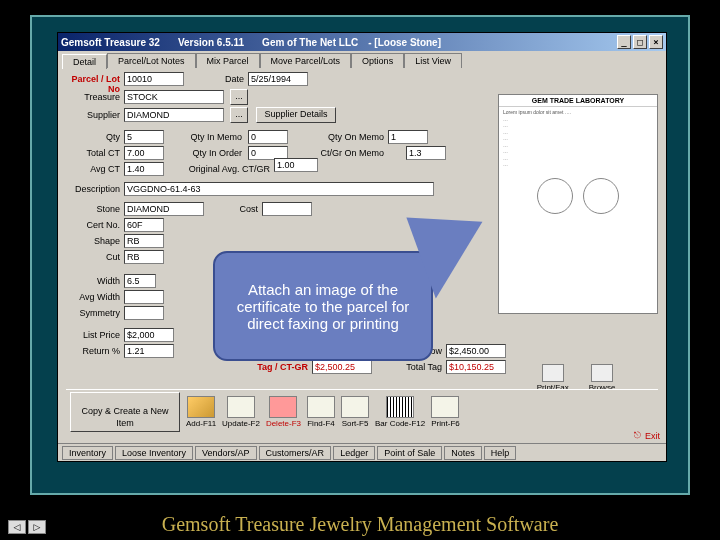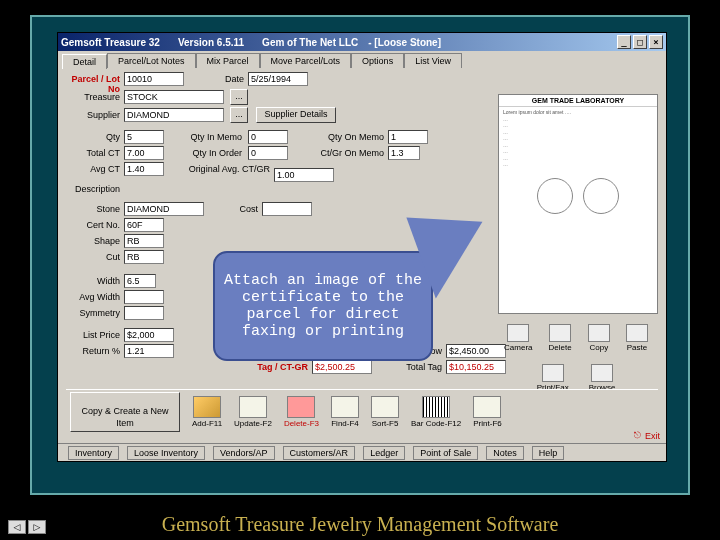--- a/index.html
+++ b/index.html
@@ -17,27 +17,27 @@
   .inp { position:absolute; background:#fff; border:1px solid #808080; border-top-color:#404040; border-left-color:#404040; font-size:9px; padding:1px 2px; height:14px; }
   .btn3 { position:absolute; background:#d4d0c8; border:1px solid #fff; border-right-color:#404040; border-bottom-color:#404040; font-size:9px; text-align:center; height:16px; line-height:12px; cursor:pointer; padding:0 2px; }
   .redlbl { color:#c00000; font-weight:bold; }
   .cert { position:absolute; right:8px; top:26px; width:160px; height:220px; background:#fff; border:1px solid #808080; overflow:hidden; }
   .cert-head { text-align:center; font-size:7px; font-weight:bold; padding:2px; border-bottom:1px solid #ccc; }
   .cert-body { font-size:5px; color:#555; padding:2px 4px; line-height:1.3; }
   .gem { width:36px;height:36px;border:1px solid #888;border-radius:50%; display:inline-block; margin:4px; }
   .imgtools { position:absolute; right:10px; top:256px; width:160px; display:flex; justify-content:space-around; font-size:8px; text-align:center; }
   .imgtools div { cursor:pointer; }
   .tool-ic { width:22px;height:18px;border:1px solid #808080;background:#eee;margin:0 auto 1px; }
-  .callout { position:absolute; left:155px; top:218px; width:220px; height:110px; background:#6a7ec0; border:2px solid #3a4e90; border-radius:14px; color:#fff; font-family:Liberation Mono, monospace; font-size:15px; text-align:center; padding:8px 6px; display:flex;align-items:center;justify-content:center; }
+  .callout { position:absolute; left:155px; top:218px; width:220px; height:110px; background:#6a7ec0; border:2px solid #3a4e90; border-radius:14px; color:#fff; font-family:Liberation Sans, sans-serif; font-size:15px; text-align:center; padding:8px 6px; display:flex;align-items:center;justify-content:center; }
   .callout::after { content:""; position:absolute; right:-58px; top:-50px; width:0;height:0; border-left:70px solid #6a7ec0; border-top:30px solid transparent; border-bottom:56px solid transparent; transform:rotate(-20deg); }
-  .toolbar { position:absolute; left:8px; bottom:28px; right:8px; height:44px; background:#d4d0c8; border-top:1px solid #fff; display:flex; align-items:center; gap:12px; padding:2px 4px; }
+  .toolbar { position:absolute; left:8px; bottom:28px; right:8px; height:44px; background:#d4d0c8; border-top:1px solid #fff; display:flex; align-items:center; gap:6px; padding:2px 4px; }
   .tbitem { text-align:center; font-size:8px; cursor:pointer; }
   .tbic { width:28px;height:22px; border:1px solid #808080; background:#f4f4e8; margin:0 auto 1px; position:relative; }
   .statustabs { position:absolute; left:0; bottom:0; right:0; height:18px; background:#d4d0c8; border-top:1px solid #808080; display:flex; align-items:center; padding:0 4px; gap:2px; font-size:9px; }
-  .stab { padding:1px 6px; border:1px solid #808080; background:#d4d0c8; cursor:pointer;margin-left:6px; }
+  .stab { padding:1px 6px; border:1px solid #808080; background:#d4d0c8; cursor:pointer; }
   .exit { position:absolute; right:6px; bottom:20px; display:flex; align-items:center; gap:4px; font-size:9px; color:#c00000; cursor:pointer; }
   .footer { position:absolute; left:0; bottom:4px; width:100%; text-align:center; color:#c8b050; font-family:"Times New Roman",serif; font-size:20px; }
   .navpag { position:absolute; left:8px; bottom:6px; display:flex; gap:2px; }
   .navpag div { width:18px;height:14px;border:1px solid #888;background:#ddd;font-size:9px;text-align:center;line-height:12px;cursor:pointer; }
 </style>
 </head>
 <body>
 
 <div class="slide">
   <div class="window">
@@ -86,28 +86,29 @@
       <span class="lbl" style="left:120px;top:64px;width:64px">Qty In Memo</span>
       <div class="inp" style="left:190px;top:62px;width:40px">0</div>
       <span class="lbl" style="left:256px;top:64px;width:70px">Qty On Memo</span>
       <div class="inp" style="left:330px;top:62px;width:40px">1</div>
 
       <span class="lbl" style="left:2px;top:80px;width:60px">Total CT</span>
       <div class="inp" style="left:66px;top:78px;width:40px">7.00</div>
       <span class="lbl" style="left:120px;top:80px;width:64px">Qty In Order</span>
       <div class="inp" style="left:190px;top:78px;width:40px">0</div>
       <span class="lbl" style="left:248px;top:80px;width:78px">Ct/Gr On Memo</span>
-      <div class="inp" style="left:330px;top:78px;width:32px">1.3</div>
+      <div class="inp" style="left:348px;top:78px;width:40px">1.3</div>
 
       <span class="lbl" style="left:2px;top:96px;width:60px">Avg CT</span>
       <div class="inp" style="left:66px;top:94px;width:40px">1.40</div>
       <span class="lbl" style="left:112px;top:96px;width:100px">Original Avg. CT/GR</span>
-      <div class="inp" style="left:216px;top:100px;width:60px">1.00</div>
+      <div class="inp" style="left:216px;top:90px;width:44px">1.00</div>
 
       <span class="lbl" style="left:2px;top:116px;width:60px">Description</span>
+      <div class="inp" style="left:66px;top:114px;width:310px">VGGDNO-61.4-63</div>
 
       <span class="lbl" style="left:2px;top:136px;width:60px">Stone</span>
       <div class="inp" style="left:66px;top:134px;width:80px">DIAMOND</div>
       <span class="lbl" style="left:170px;top:136px;width:30px">Cost</span>
       <div class="inp" style="left:204px;top:134px;width:50px"></div>
 
       <span class="lbl" style="left:2px;top:152px;width:60px">Cert No.</span>
       <div class="inp" style="left:66px;top:150px;width:40px">60F</div>
       <span class="lbl" style="left:2px;top:168px;width:60px">Shape</span>
       <div class="inp" style="left:66px;top:166px;width:40px">RB</div>
@@ -138,26 +139,20 @@
         <div class="cert-head">GEM TRADE LABORATORY</div>
         <div class="cert-body">
           Lorem ipsum dolor sit amet ….<br>…<br>…<br>…<br>…<br>…<br>…<br>…<br>…<br>
           <div style="text-align:center;margin-top:6px">
             <span class="gem"></span>
             <span class="gem"></span>
           </div>
         </div>
       </div>
 
-      <div class="imgtools">
-        <div><div class="tool-ic"></div><span>Camera</span></div>
-        <div><div class="tool-ic"></div><span>Delete</span></div>
-        <div><div class="tool-ic"></div><span>Copy</span></div>
-        <div><div class="tool-ic"></div><span>Paste</span></div>
-      </div>
       <div class="imgtools" style="top:296px;justify-content:center;gap:20px">
         <div><div class="tool-ic"></div><span>Print/Fax</span></div>
         <div><div class="tool-ic"></div><span>Browse</span></div>
       </div>
     </div>
 
     <div class="toolbar">
       <div class="btn3" style="position:relative;height:auto;padding:12px 4px 2px;width:110px"><span>Copy &amp; Create a New Item</span></div>
       <div class="tbitem"><div class="tbic" style="background:linear-gradient(135deg,#fc6,#c93)"></div><span>Add-F11</span></div>
       <div class="tbitem"><div class="tbic"></div><span>Update-F2</span></div>

